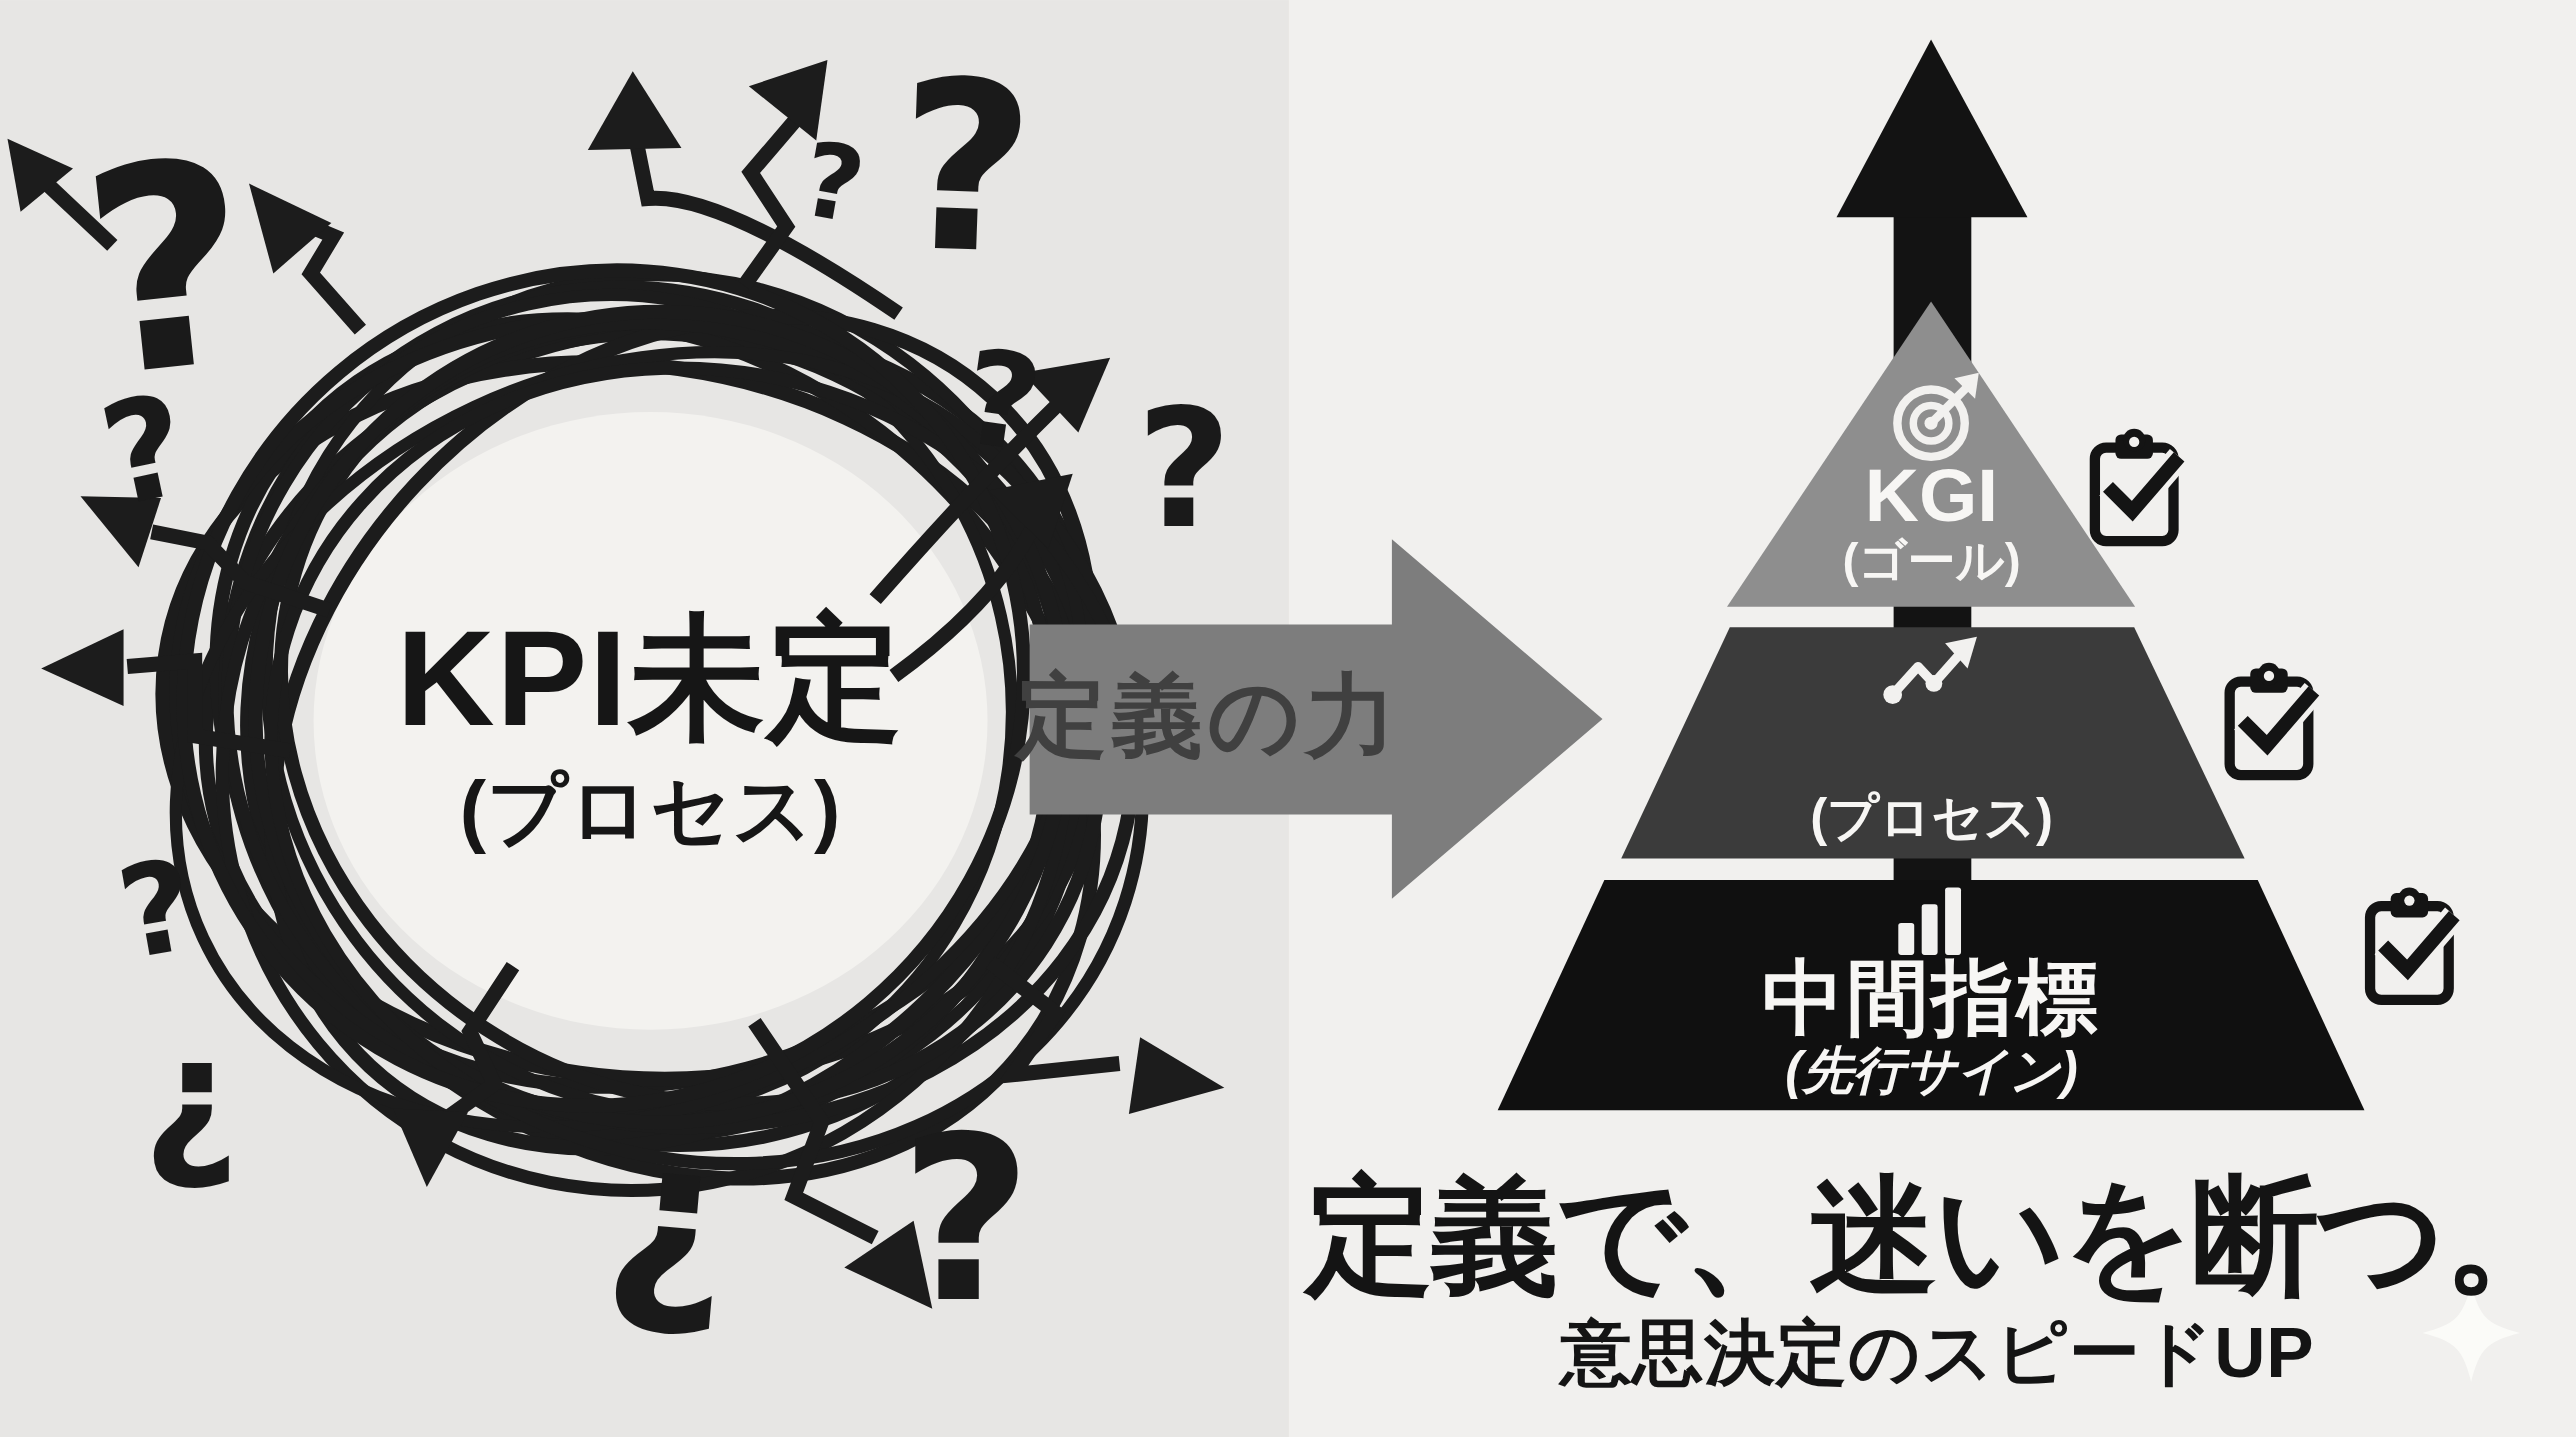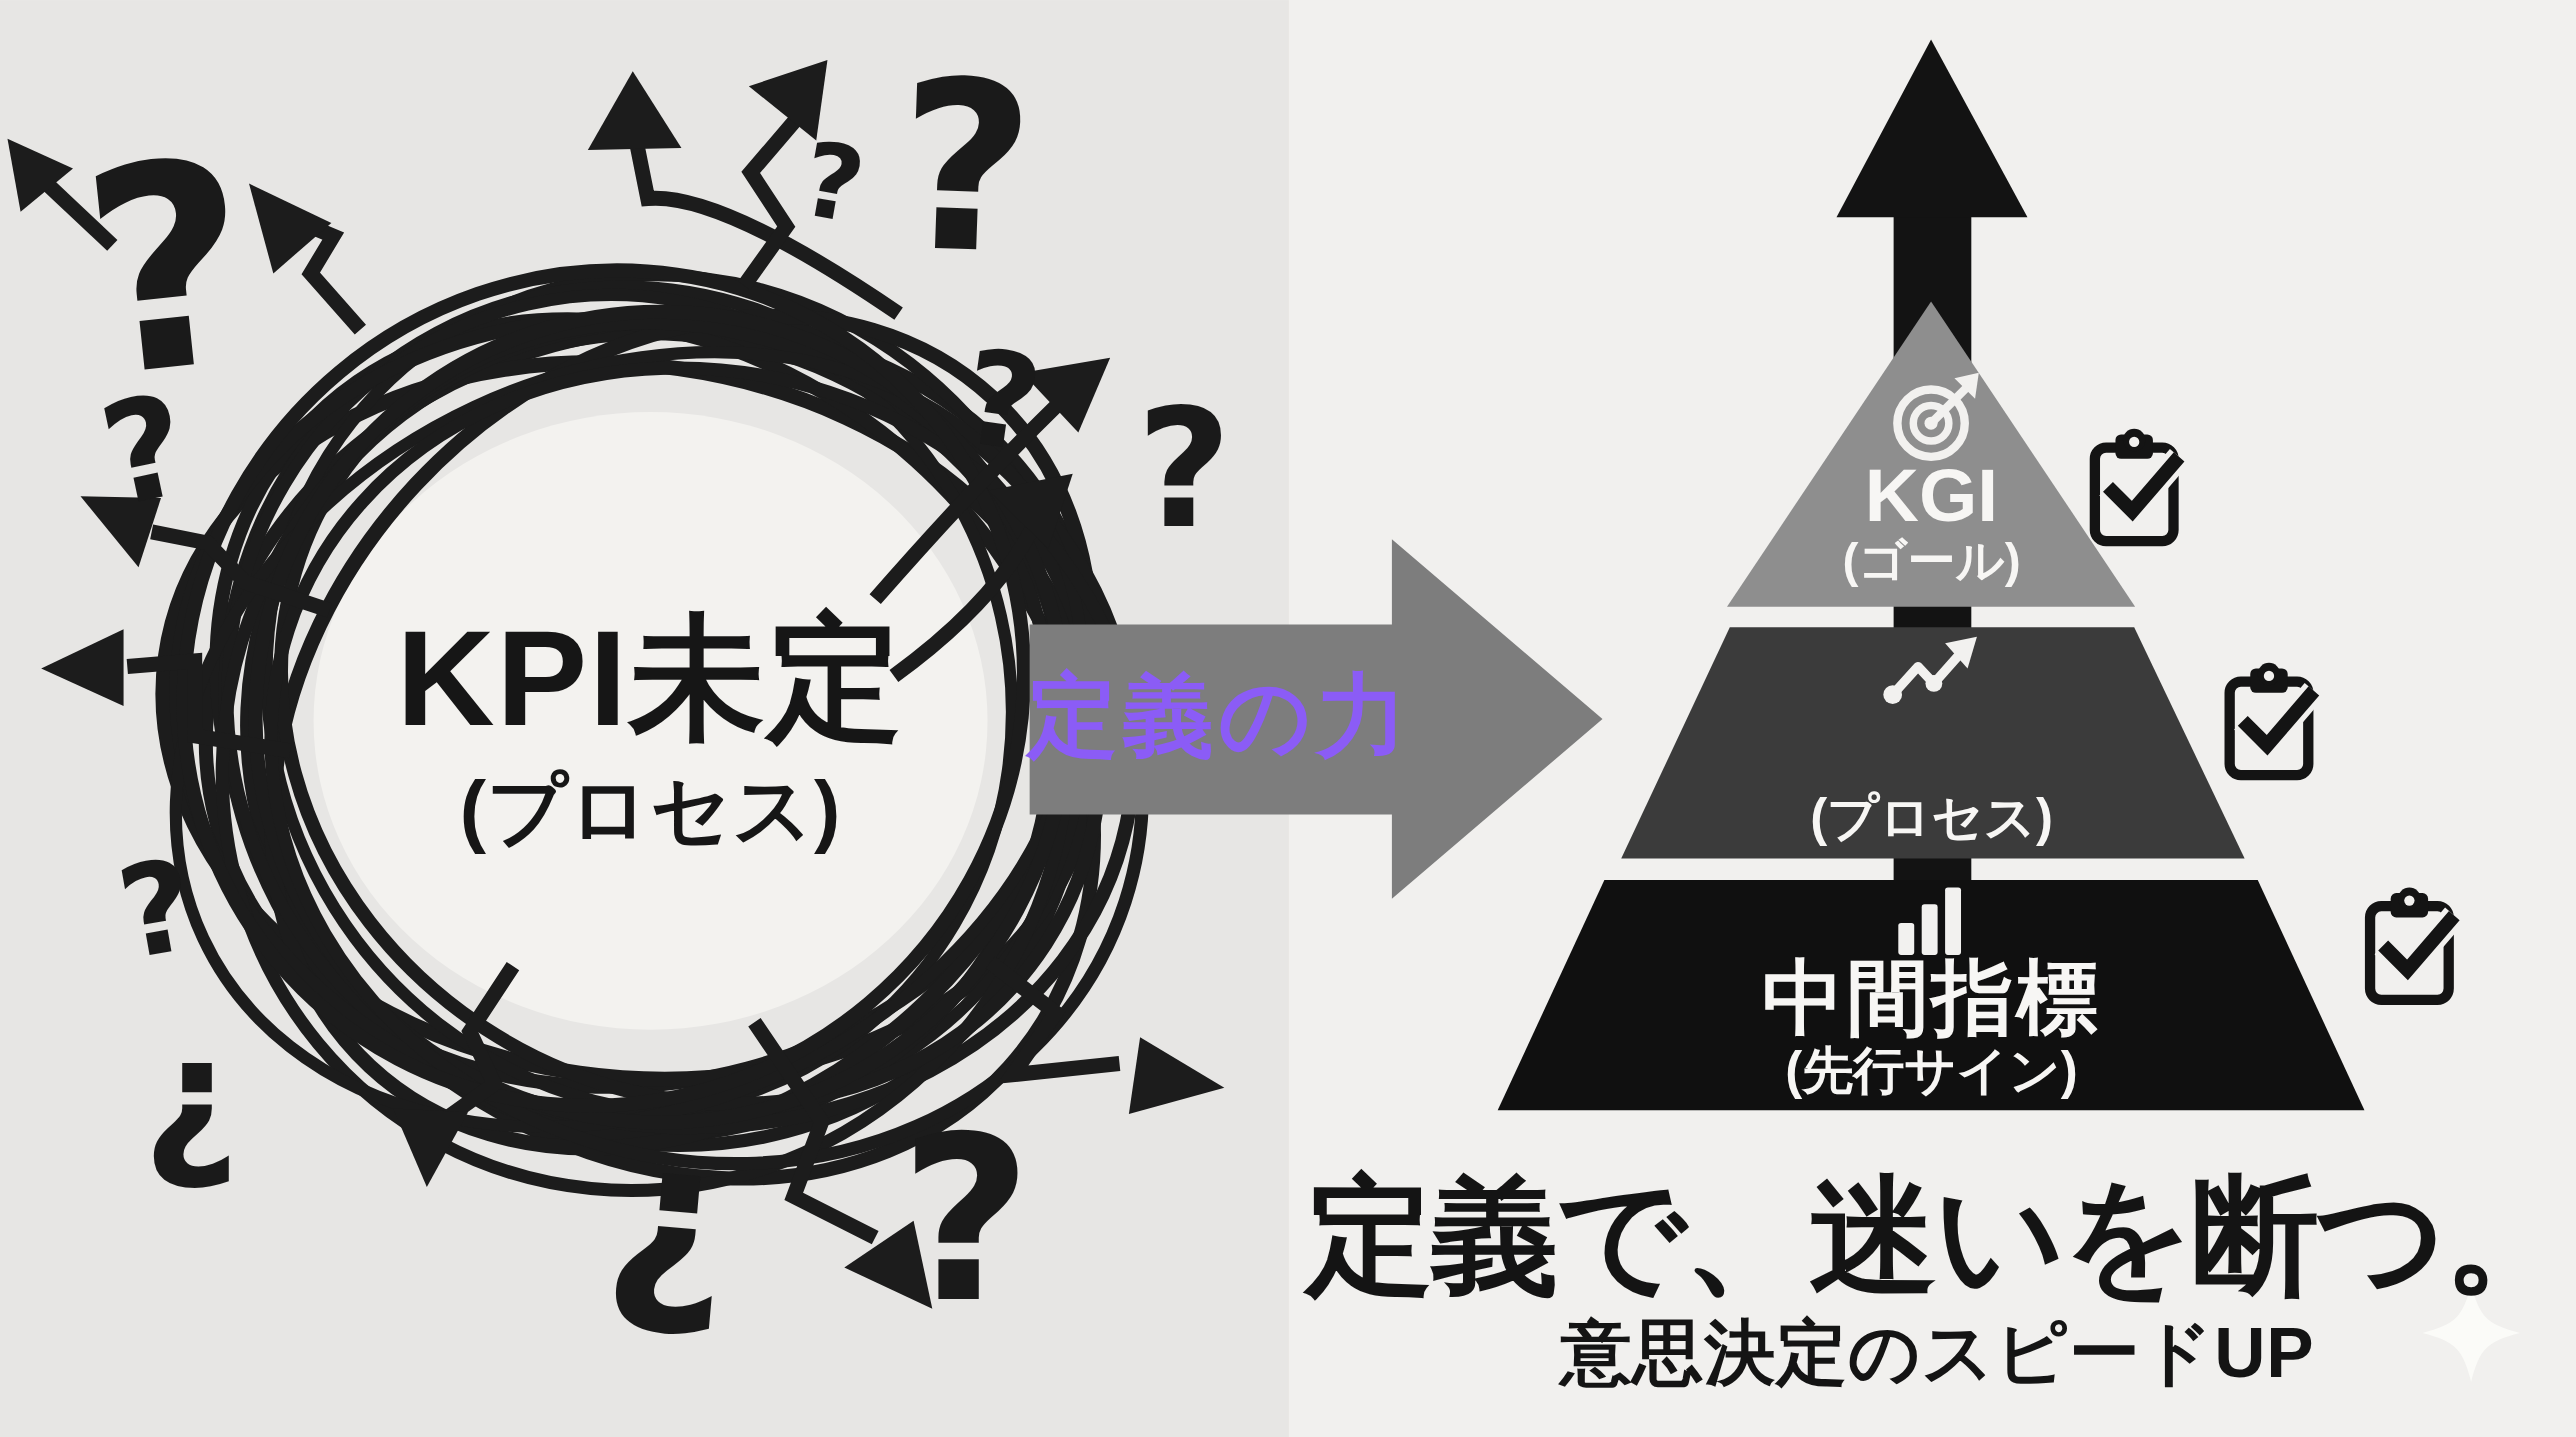--- a/index.html
+++ b/index.html
@@ -14,31 +14,31 @@
   .qm{
     position:absolute;transform:translate(-50%,-50%);
     font-weight:800;color:#1a1a1a;line-height:1;white-space:nowrap;
     font-family:"DejaVu Sans","Liberation Sans",sans-serif;
   }
   .kpi-mitei{left:323px;top:610px;width:655px;text-align:center;color:#161616;}
   .kpi-mitei .t1{font-size:136px;font-weight:800;letter-spacing:1.9px;}
   .kpi-mitei .t2{font-size:79px;font-weight:800;margin-top:24px;letter-spacing:0.9px;}
   .teigi-label{
     left:1016px;top:670px;width:384px;text-align:right;
-    font-size:91px;font-weight:800;color:#8b5cf6;letter-spacing:4.7px;white-space:nowrap;margin-left:11px;
+    font-size:91px;font-weight:800;color:#404040;letter-spacing:4.7px;white-space:nowrap;
   }
   .pyr-text{width:487px;text-align:center;color:#f7f6f4;left:1688px;}
   .lvl-label{font-weight:700;white-space:nowrap;}
   .lvl-sub{font-weight:700;white-space:nowrap;}
   .kgi-label{top:458px;font-size:75px;}
   .kgi-sub{top:537px;font-size:48px;}
   .kpi-label{top:700px;font-size:86px;}
   .kpi-sub{top:792px;font-size:51px;}
   .base-label{top:957px;font-size:82px;letter-spacing:2.8px;}
-  .base-sub{top:1045px;font-size:51px;}
+  .base-sub{top:1045px;font-size:51px;font-style:italic;}
   .footer{
     left:1301px;top:1164px;width:1273px;text-align:center;color:#141414;
   }
   .footer .headline{font-size:128px;font-weight:900;letter-spacing:-2.8px;white-space:nowrap;margin-top:8px;}
   .footer .subheadline{font-size:71px;font-weight:800;margin-top:17px;letter-spacing:0.9px;white-space:nowrap;}
 </style>
 </head>
 <body>
 
 <div class="canvas">

